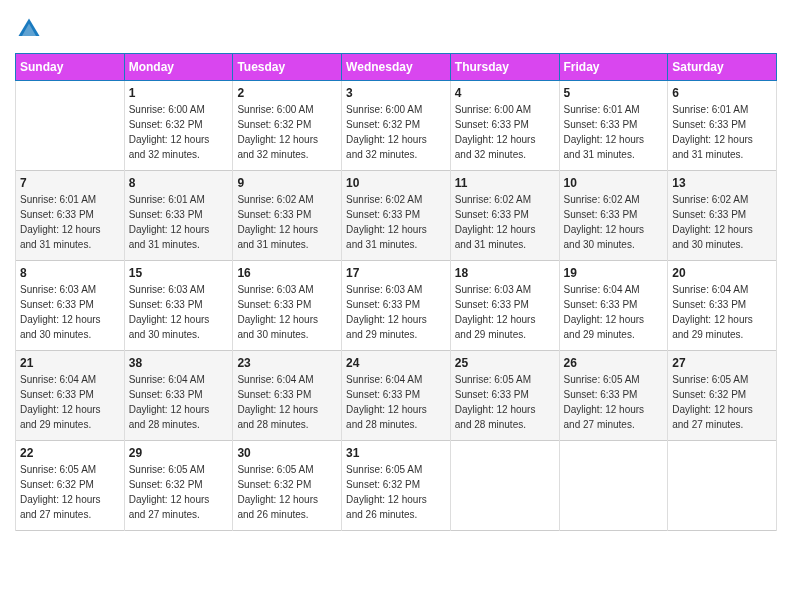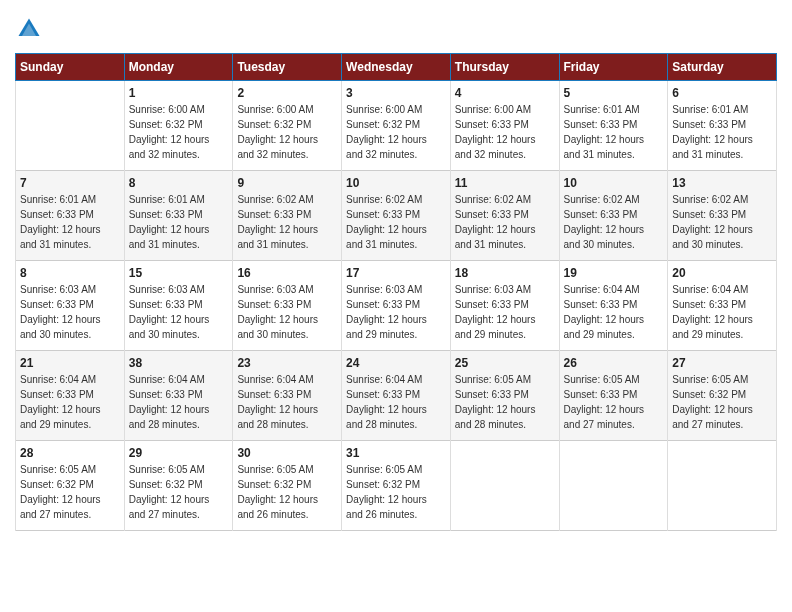--- a/index.html
+++ b/index.html
@@ -45,21 +45,21 @@
     .subtitle {
       font-size: 16px;
       color: #444;
     }
     table {
       width: 100%;
       border-collapse: collapse;
       font-size: 11px;
     }
     thead tr {
-      background-color: #7f1d1d;
+      background-color: #d946ef;
       color: white;
     }
     thead th {
       padding: 6px 4px;
       text-align: left;
       font-size: 12px;
       font-weight: bold;
       border: 1px solid #1a7abf;
     }
     tbody tr {
@@ -240,21 +240,21 @@
           <span class="day-number">26</span>
           <div class="day-info">Sunrise: 6:05 AM<br>Sunset: 6:33 PM<br>Daylight: 12 hours<br>and 27 minutes.</div>
         </td>
         <td>
           <span class="day-number">27</span>
           <div class="day-info">Sunrise: 6:05 AM<br>Sunset: 6:32 PM<br>Daylight: 12 hours<br>and 27 minutes.</div>
         </td>
       </tr>
       <tr class="week-row">
         <td>
-          <span class="day-number">28</span>
+          <span class="day-number">22</span>
           <div class="day-info">Sunrise: 6:05 AM<br>Sunset: 6:32 PM<br>Daylight: 12 hours<br>and 27 minutes.</div>
         </td>
         <td>
           <span class="day-number">29</span>
           <div class="day-info">Sunrise: 6:05 AM<br>Sunset: 6:32 PM<br>Daylight: 12 hours<br>and 27 minutes.</div>
         </td>
         <td>
           <span class="day-number">30</span>
           <div class="day-info">Sunrise: 6:05 AM<br>Sunset: 6:32 PM<br>Daylight: 12 hours<br>and 26 minutes.</div>
         </td>

